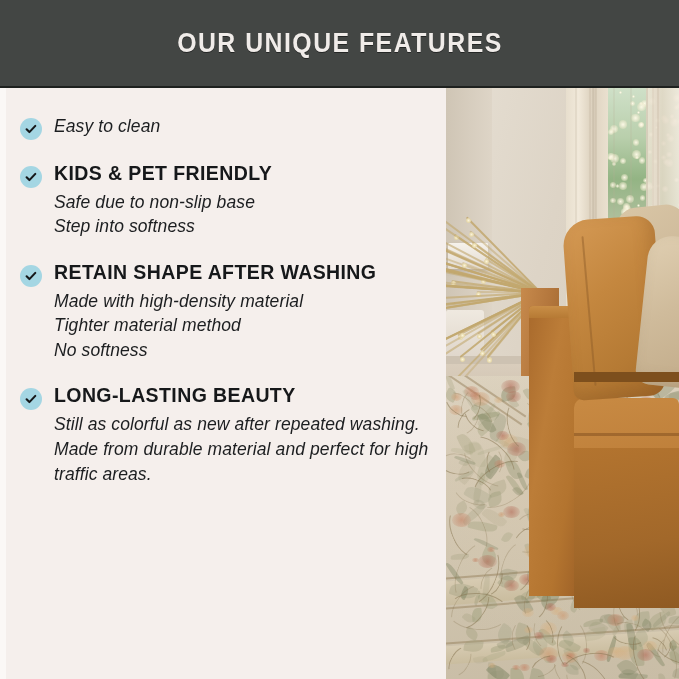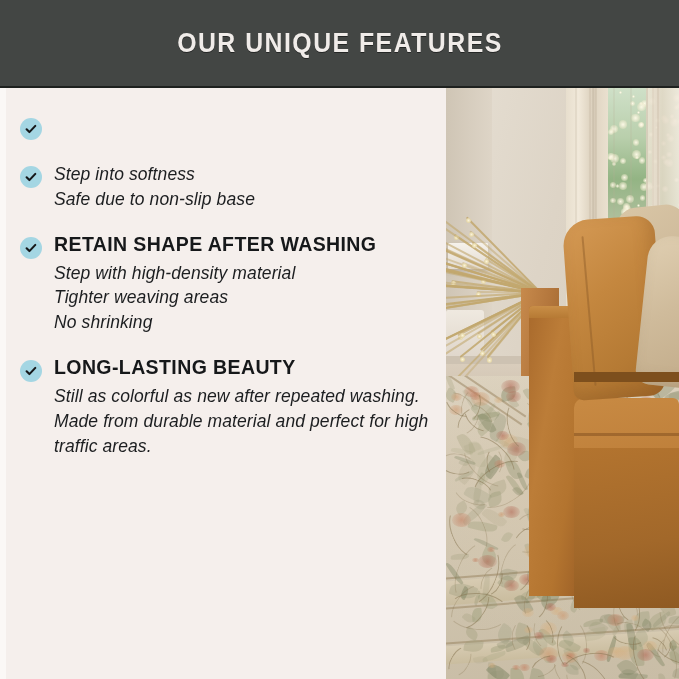--- a/index.html
+++ b/index.html
@@ -297,50 +297,52 @@
 
     <div class="feature" style="margin-bottom:22px;">
       <div class="check-wrap">
         <div class="check-circle">
           <svg width="14" height="14" viewBox="0 0 14 14" aria-hidden="true">
             <path d="M2.6 7.3 L5.4 10.1 L11.3 3.9" fill="none" stroke="#16181a" stroke-width="2.1" stroke-linecap="round" stroke-linejoin="round"></path>
           </svg>
         </div>
       </div>
       <div class="feature-body">
+        <div class="feature-line">Easy to clean</div>
       </div>
     </div>
 
     <div class="feature" style="margin-bottom:22px;">
       <div class="check-wrap">
         <div class="check-circle">
           <svg width="14" height="14" viewBox="0 0 14 14" aria-hidden="true">
             <path d="M2.6 7.3 L5.4 10.1 L11.3 3.9" fill="none" stroke="#16181a" stroke-width="2.1" stroke-linecap="round" stroke-linejoin="round"></path>
           </svg>
         </div>
       </div>
       <div class="feature-body">
+        <div class="feature-title">KIDS &amp; PET FRIENDLY</div>
+        <div class="feature-line">Safe due to non-slip base</div>
         <div class="feature-line">Step into softness</div>
-        <div class="feature-line">Safe due to non-slip base</div>
       </div>
     </div>
 
     <div class="feature" style="margin-bottom:22px;">
       <div class="check-wrap">
         <div class="check-circle">
           <svg width="14" height="14" viewBox="0 0 14 14" aria-hidden="true">
             <path d="M2.6 7.3 L5.4 10.1 L11.3 3.9" fill="none" stroke="#16181a" stroke-width="2.1" stroke-linecap="round" stroke-linejoin="round"></path>
           </svg>
         </div>
       </div>
       <div class="feature-body">
         <div class="feature-title">RETAIN SHAPE AFTER WASHING</div>
-        <div class="feature-line">Step with high-density material</div>
-        <div class="feature-line">Tighter weaving areas</div>
-        <div class="feature-line">No shrinking</div>
+        <div class="feature-line">Made with high-density material</div>
+        <div class="feature-line">Tighter material method</div>
+        <div class="feature-line">No softness</div>
       </div>
     </div>
 
     <div class="feature">
       <div class="check-wrap">
         <div class="check-circle">
           <svg width="14" height="14" viewBox="0 0 14 14" aria-hidden="true">
             <path d="M2.6 7.3 L5.4 10.1 L11.3 3.9" fill="none" stroke="#16181a" stroke-width="2.1" stroke-linecap="round" stroke-linejoin="round"></path>
           </svg>
         </div>

